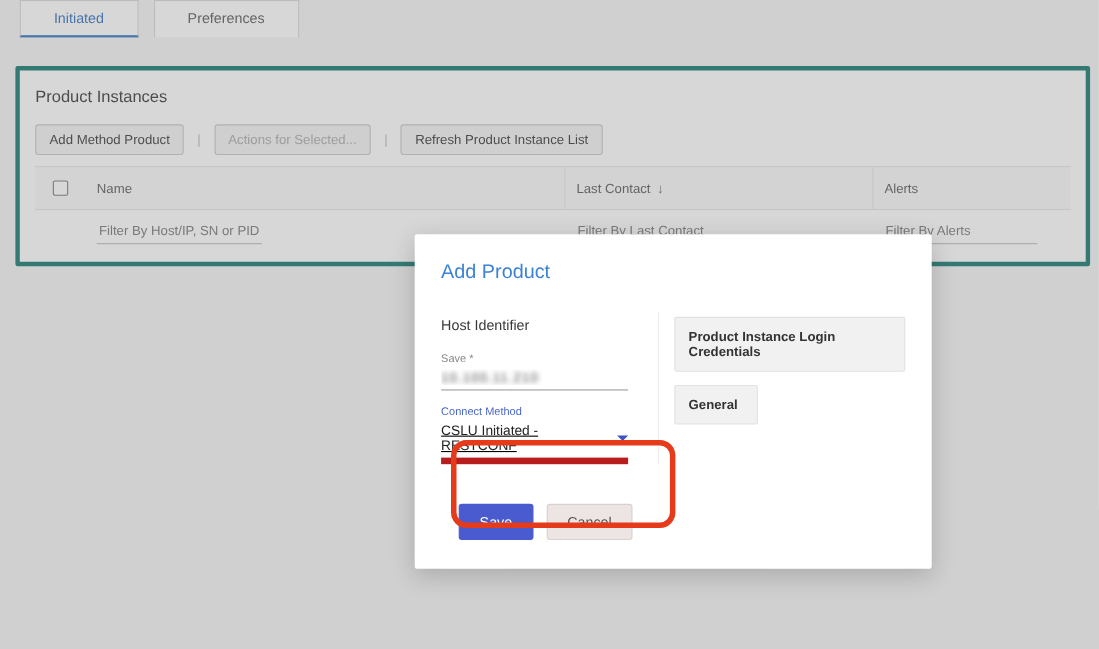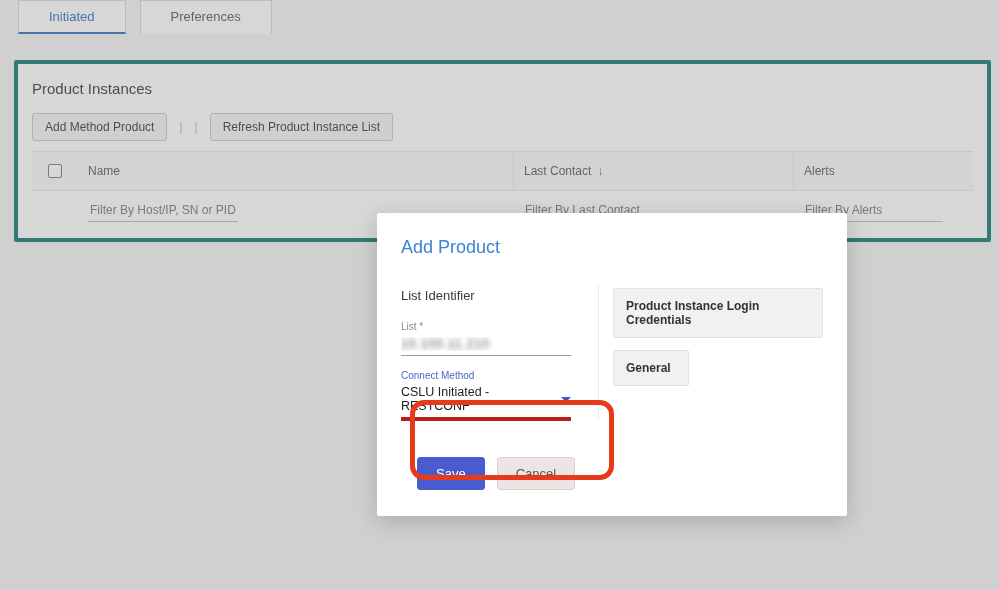--- a/index.html
+++ b/index.html
@@ -78,21 +78,21 @@
   .field-label-sm { font-size: 10px; color: #8a8a8a; margin-bottom: 2px; }
   .text-field {
     width: 170px; border: none; border-bottom: 1px solid #9e9e9e;
     font-size: 12px; color: #555; padding: 2px 0 4px 0; background: transparent;
   }
   .blurred { color: transparent; text-shadow: 0 0 5px rgba(60,60,60,0.9); letter-spacing: 1px; }
 
   .cm-label { font-size: 10px; color: #4a67c7; margin-top: 14px; margin-bottom: 2px; }
   .select-wrap {
     display: flex; align-items: center; justify-content: space-between;
-    width: 170px; border-bottom: 4px solid #b91c1c; padding: 2px 0 4px 0; cursor: pointer;
+    width: 170px; border-bottom: 6px solid #b91c1c; padding: 2px 0 4px 0; cursor: pointer; text-decoration: underline;
   }
   .select-val { font-size: 12.5px; color: #222; }
   .caret {
     width: 0; height: 0; border-left: 5px solid transparent; border-right: 5px solid transparent;
     border-top: 5px solid #3c52c7;
   }
 
   .highlight-box {
     position: absolute; border: 5px solid #e63b1b; border-radius: 14px;
     left: 9px; top: 116px; width: 204px; height: 80px; pointer-events: none;
@@ -121,20 +121,21 @@
   <div class="tab active">Initiated</div>
   <div class="tab">Preferences</div>
 </div>
 
 <div class="panel">
   <div class="panel-title">Product Instances</div>
 
   <div class="toolbar">
     <button class="btn">Add Method Product</button>
     <span class="sep">|</span>
+    <button class="btn disabled">Actions for Selected...</button>
     <span class="sep">|</span>
     <button class="btn">Refresh Product Instance List</button>
   </div>
 
   <div class="thead">
     <div class="th th-check">
       <div class="checkbox"></div>
     </div>
     <div class="th th-name">Name</div>
     <div class="th th-last">
@@ -158,23 +159,23 @@
   </div>
 </div>
 
 <div class="dim"></div>
 
 <div class="modal">
   <div class="modal-title">Add Product</div>
 
   <div class="modal-body" style="position:relative;">
     <div class="col-left">
-      <div class="section-label">List Identifier</div>
+      <div class="section-label">Host Identifier</div>
 
-      <div class="field-label-sm">List *</div>
+      <div class="field-label-sm">Save *</div>
       <input class="text-field blurred" value="10.100.11.210" style="">
 
       <div class="cm-label">Connect Method</div>
       <div class="select-wrap">
         <span class="select-val">CSLU Initiated - RESTCONF</span>
         <span class="caret"></span>
       </div>
 
       <div class="highlight-box"></div>
     </div>

